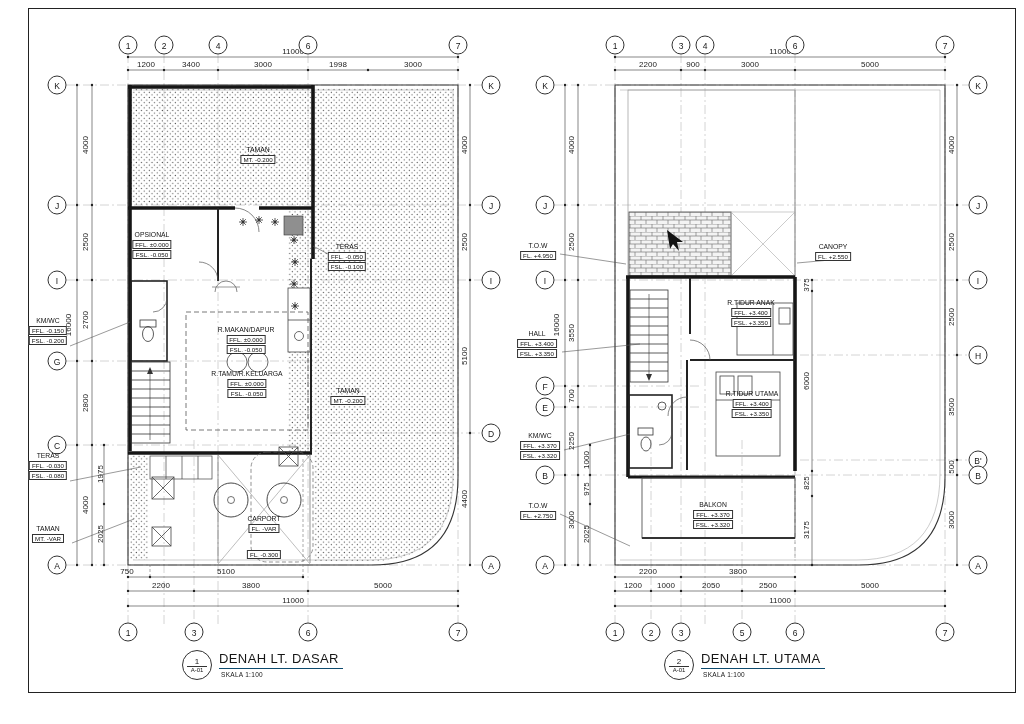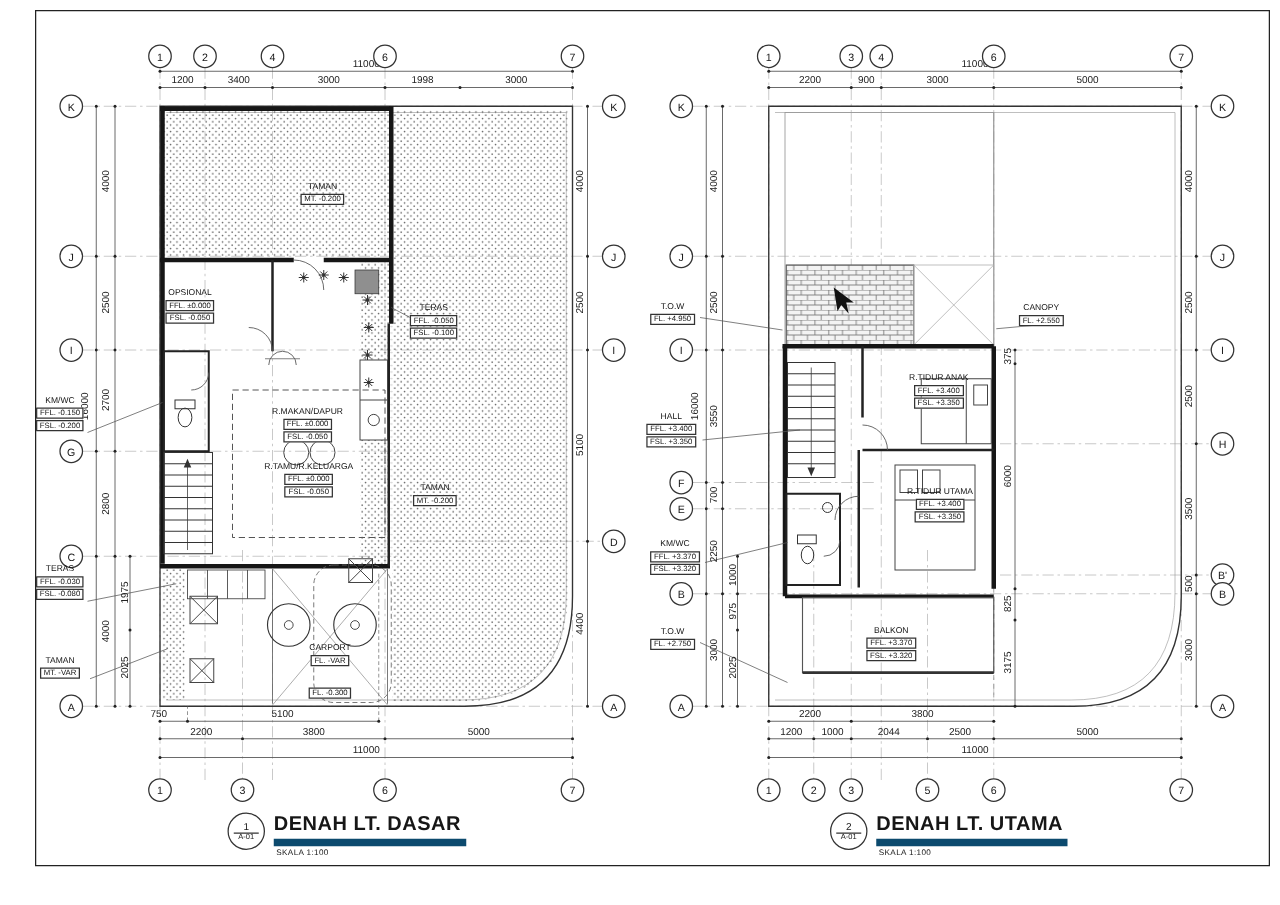--- a/index.html
+++ b/index.html
@@ -15,21 +15,21 @@
   .rl{position:absolute;transform:translateX(-50%);display:flex;flex-direction:column;align-items:center;
       z-index:4;color:#111;line-height:1.15;}
   .rl .nm{font-size:6.8px;white-space:nowrap;}
   .rl .vv{font-size:6.2px;border:0.7px solid #333;background:#fff;padding:0 2px;margin-top:1px;white-space:nowrap;}
   .tblock{position:absolute;display:flex;align-items:flex-start;z-index:4;}
   .tcirc{width:28px;height:28px;border:1px solid #333;border-radius:50%;display:flex;flex-direction:column;
          align-items:center;justify-content:center;font-size:7px;flex:0 0 auto;}
   .tcirc .tn{border-bottom:1px solid #333;width:70%;text-align:center;font-size:8px;}
   .tcirc .tr{font-size:6px;}
   .ttext{margin-left:7px;padding-top:1px;}
-  .tname{font-size:16px;letter-spacing:.4px;border-bottom:6px solid #0c4a6e;padding:0 4px 2px 0;white-space:nowrap;font-weight:bold;}
+  .tname{font-size:13px;letter-spacing:.4px;border-bottom:1px solid #0c4a6e;padding:0 4px 2px 0;white-space:nowrap;}
   .tscale{font-size:6.5px;margin-top:2px;margin-left:2px;letter-spacing:.3px;}
   .doctitle{position:absolute;transform:translate(-50%,-50%);font-size:21px;letter-spacing:.5px;z-index:4;white-space:nowrap;}
 </style>
 </head>
 <body>
 
 <div class="sheet">
 <div class="frame"></div>
 
 <svg class="lw" width="1024" height="724" viewBox="0 0 1024 724">
@@ -435,21 +435,21 @@
 
 <span class="dim" style="left:780px;top:56px">11000</span>
 <span class="dim" style="left:648px;top:69px">2200</span>
 <span class="dim" style="left:693px;top:69px">900</span>
 <span class="dim" style="left:750px;top:69px">3000</span>
 <span class="dim" style="left:870px;top:69px">5000</span>
 <span class="dim" style="left:648px;top:576px">2200</span>
 <span class="dim" style="left:738px;top:576px">3800</span>
 <span class="dim" style="left:633px;top:590px">1200</span>
 <span class="dim" style="left:666px;top:590px">1000</span>
-<span class="dim" style="left:711px;top:590px">2044</span>
+<span class="dim" style="left:711px;top:590px">2050</span>
 <span class="dim" style="left:768px;top:590px">2500</span>
 <span class="dim" style="left:870px;top:590px">5000</span>
 <span class="dim" style="left:780px;top:605px">11000</span>
 <span class="dimv" style="left:571px;top:145px">4000</span>
 <span class="dimv" style="left:571px;top:242px">2500</span>
 <span class="dimv" style="left:571px;top:333px">3550</span>
 <span class="dimv" style="left:571px;top:396px">700</span>
 <span class="dimv" style="left:571px;top:441px">2250</span>
 <span class="dimv" style="left:571px;top:520px">3000</span>
 <span class="dimv" style="left:556px;top:325px">16000</span>

